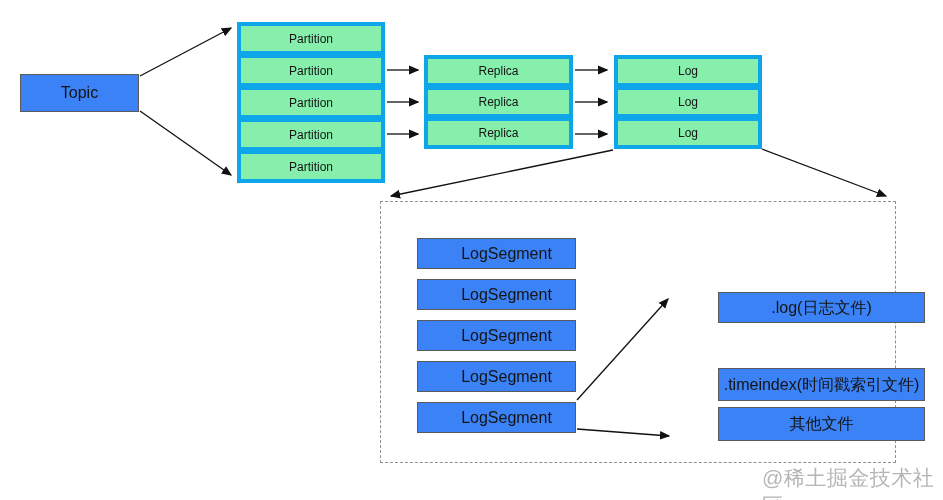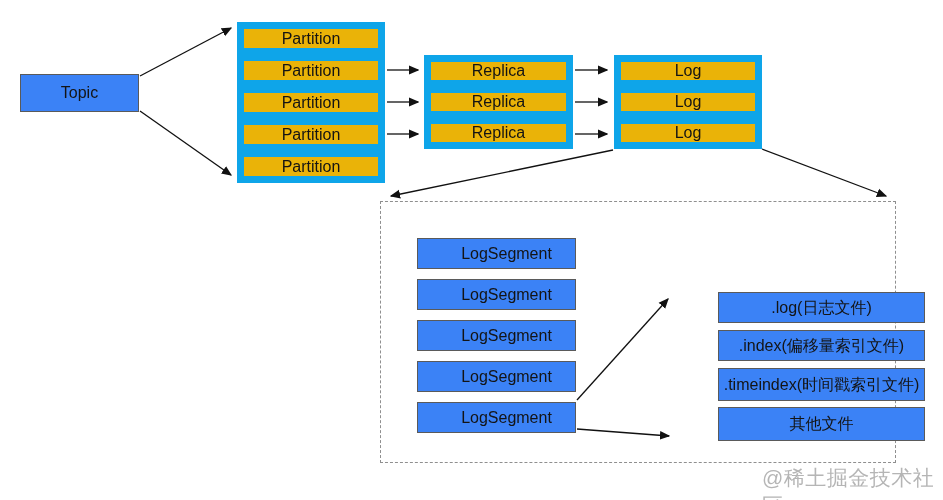--- a/index.html
+++ b/index.html
@@ -16,24 +16,24 @@
     position:absolute;
     box-sizing:border-box;
     background:#3b82f6;
     border:1px solid #5a5a5a;
     display:flex;align-items:center;justify-content:center;
     font-size:16px;line-height:1;
   }
   .stack{position:absolute;}
   .stack .row{
     box-sizing:border-box;
-    background:#eab308;
-    border:7px solid #0ea5e9;
+    background:#86efac;
+    border:4px solid #0ea5e9;
     display:flex;align-items:center;justify-content:center;
-    font-size:16px;line-height:1;
+    font-size:12px;line-height:1;
   }
   .stack .row + .row{margin-top:-1px;}
   .dashed-region{
     position:absolute;
     left:380px;top:201px;width:516px;height:262px;
     box-sizing:border-box;
     border:1px dashed #8f8f8f;
     background:transparent;
   }
   .seg{left:417px;width:159px;height:31px;padding-left:20px;}
@@ -99,19 +99,18 @@
     <div class="row" style="height:32px">Log</div>
   </div>
 
   <div class="box seg" style="top:238px">LogSegment</div>
   <div class="box seg" style="top:279px">LogSegment</div>
   <div class="box seg" style="top:320px">LogSegment</div>
   <div class="box seg" style="top:361px">LogSegment</div>
   <div class="box seg" style="top:402px">LogSegment</div>
 
   <div class="box file" style="top:292px;height:31px">.log(日志文件)</div>
-  <div class="box file" style="top:330px;height:31px">.index(偏移量索引文件)</div>
   <div class="box file" style="top:368px;height:33px">.timeindex(时间戳索引文件)</div>
   <div class="box file" style="top:407px;height:34px">其他文件</div>
 
   <div class="watermark">@稀土掘金技术社区</div>
 
 </div>
 
 </body></html>

